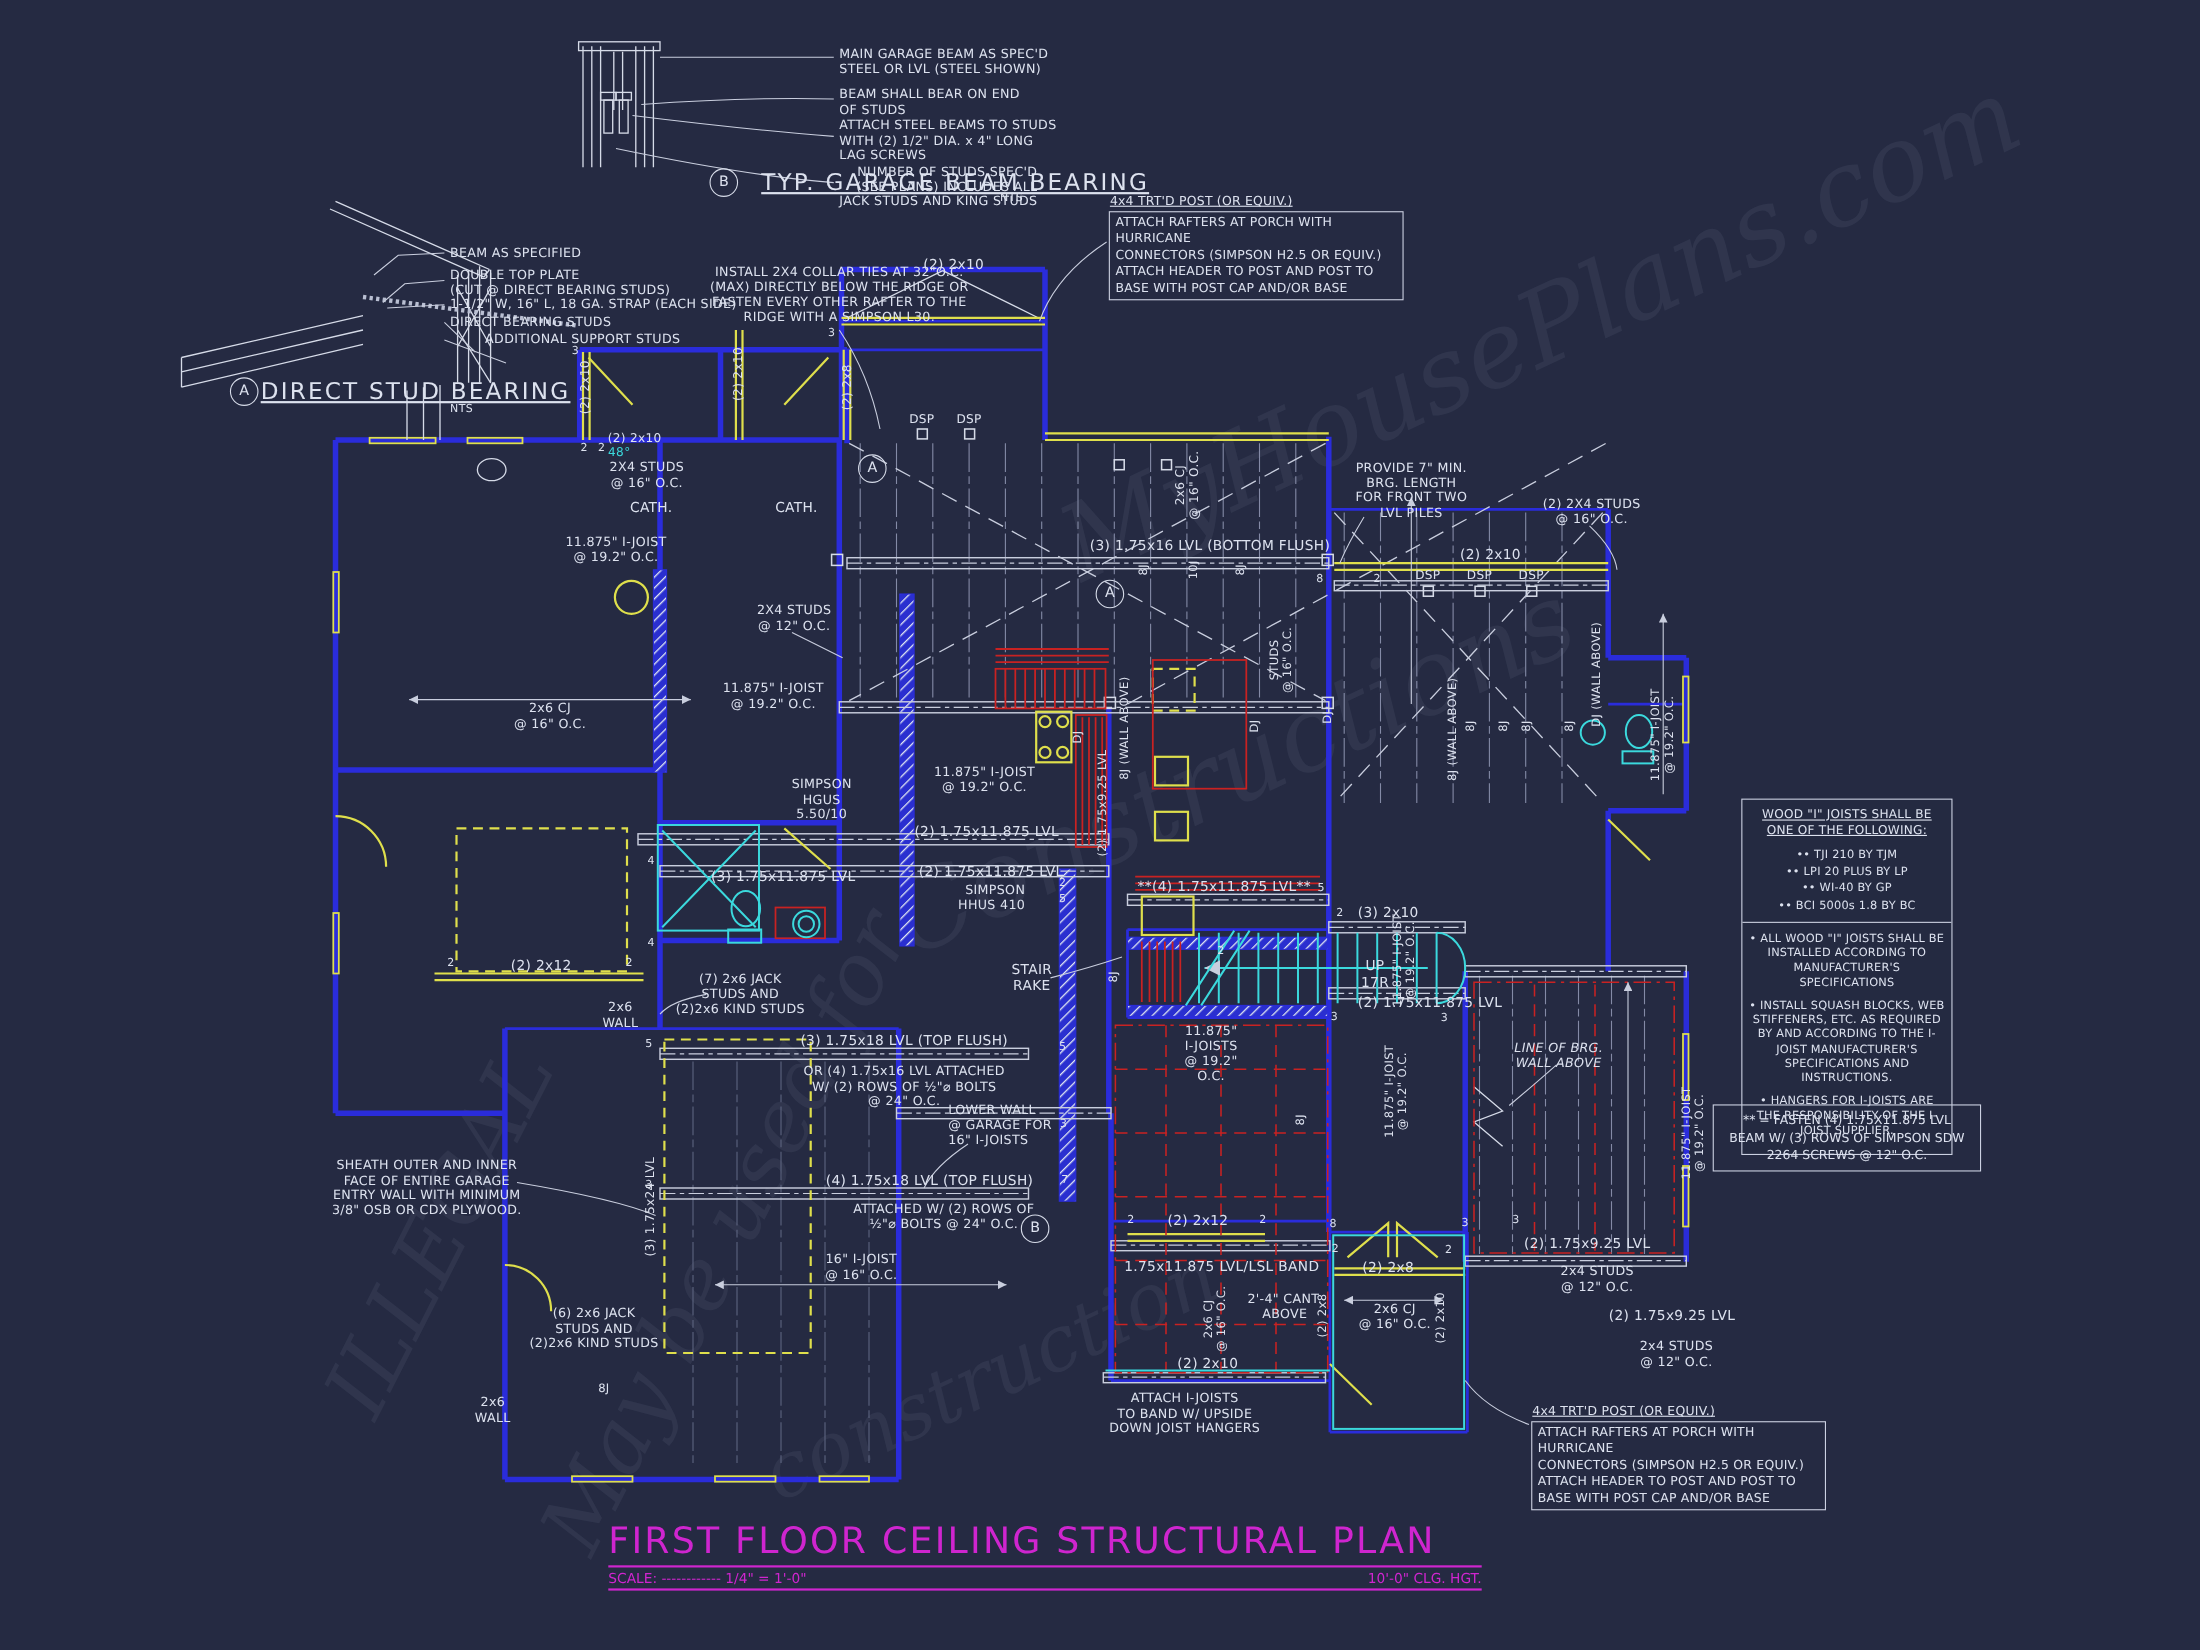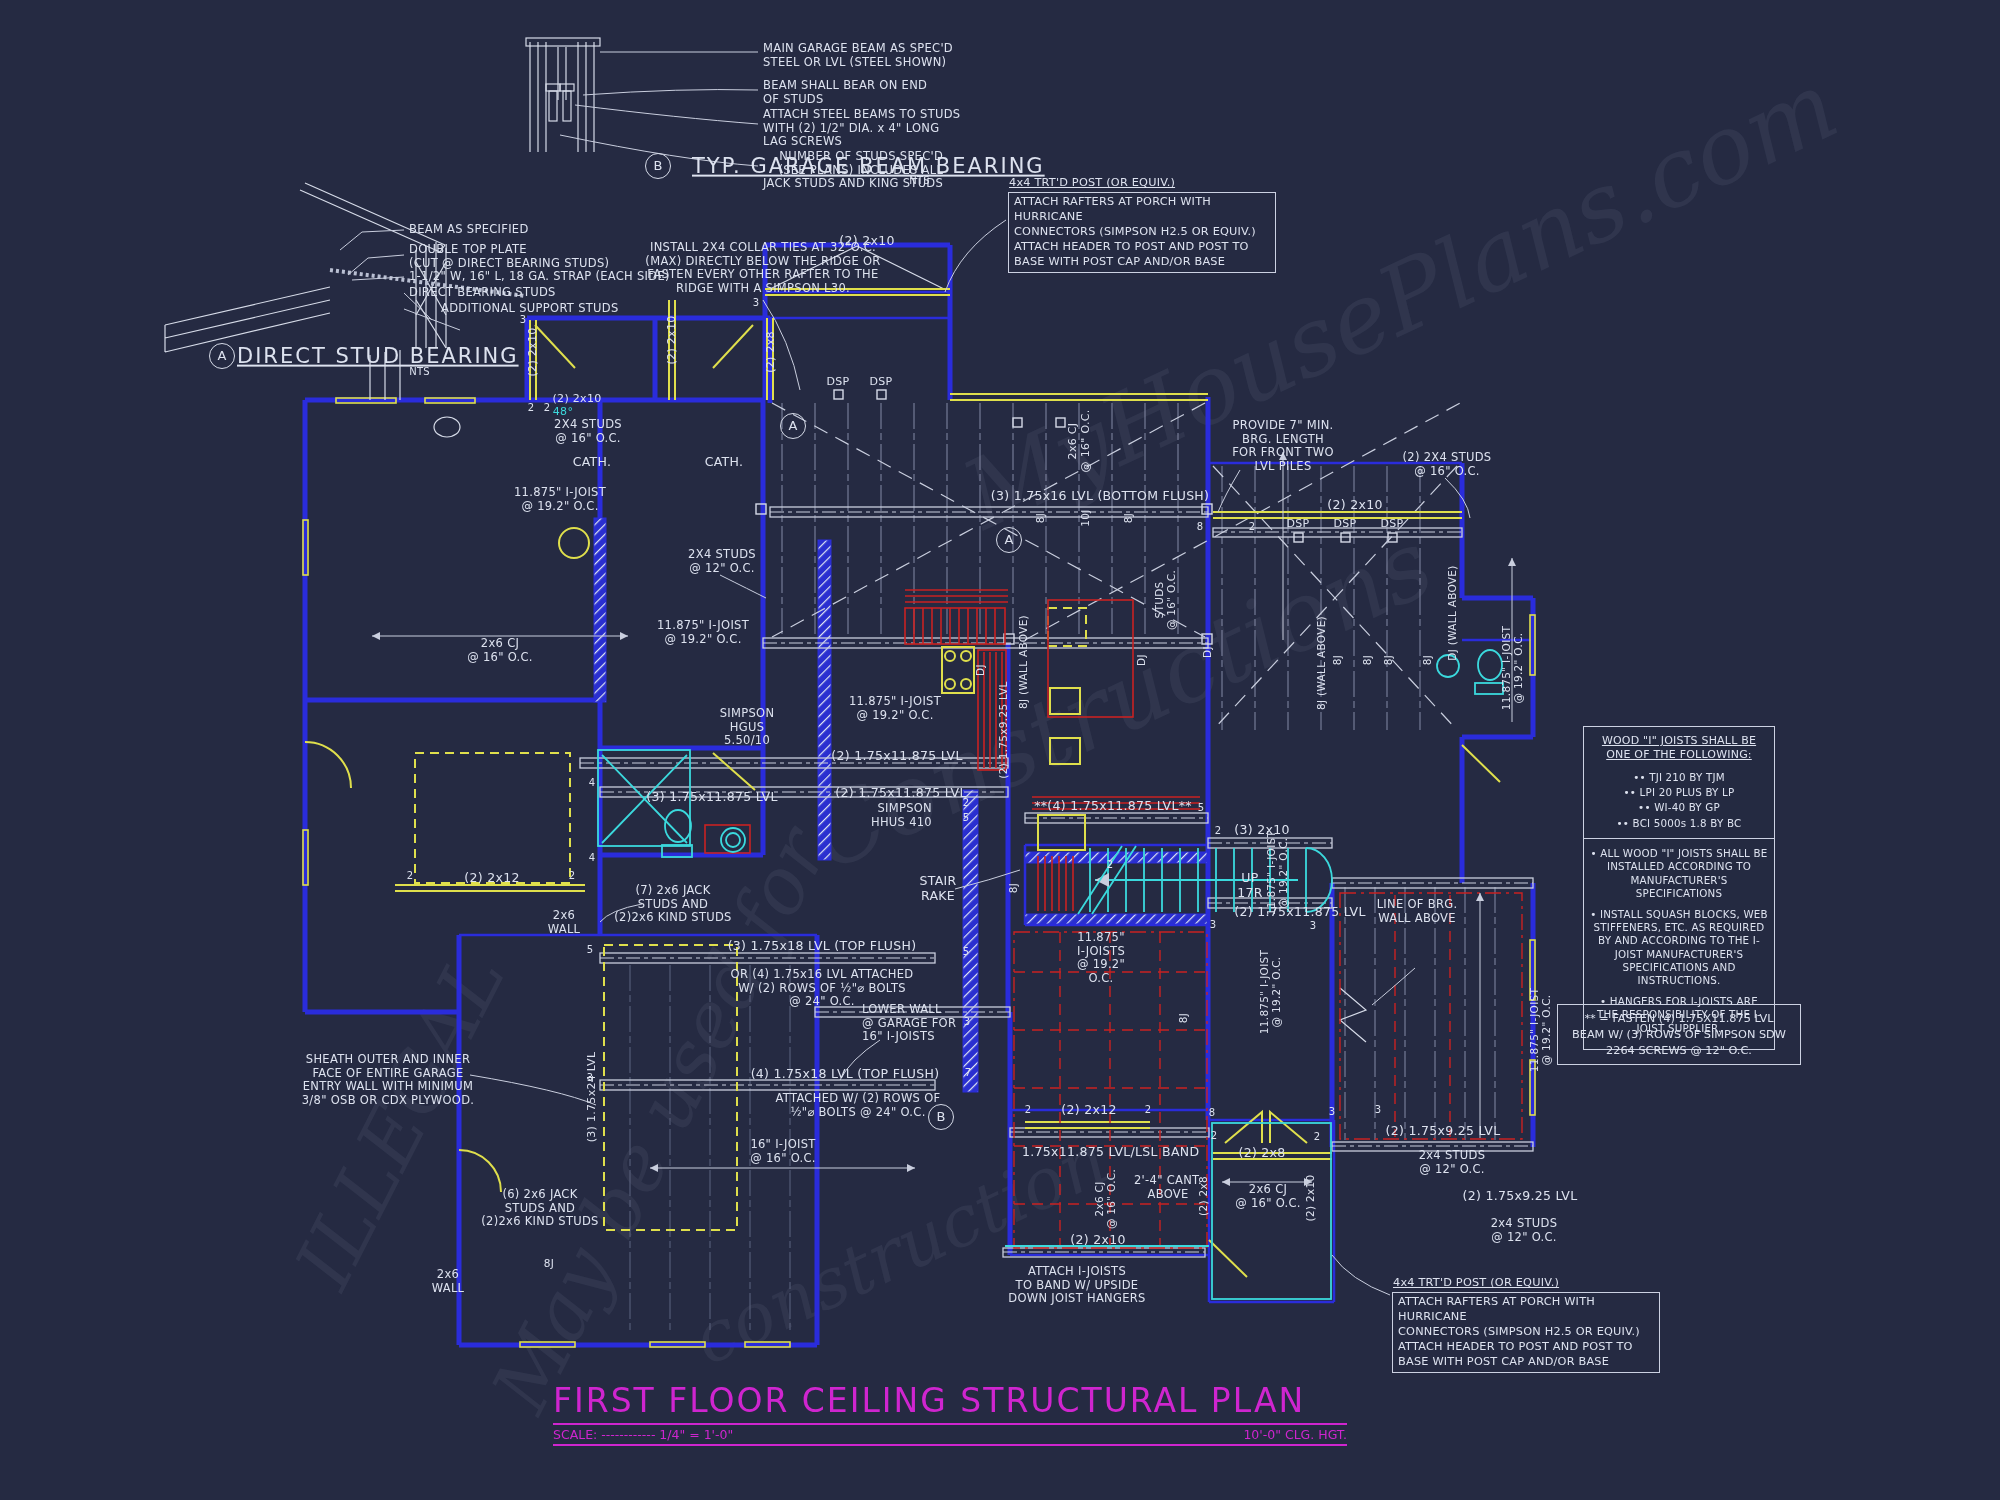--- a/index.html
+++ b/index.html
@@ -414,21 +414,21 @@
       <div class="ann" style="left: 1277px; top: 873px; font-size: 10.5px; transform: translate(-50%, -50%) rotate(-90deg);">11.875" I-JOIST
 @ 19.2" O.C.</div>
       <div class="ann" style="left: 1101px; top: 958px; font-size: 11.5px; transform: translate(-50%, -50%);">11.875"
 I-JOISTS
 @ 19.2"
 O.C.</div>
       <div class="ann" style="left: 1013px; top: 888px; font-size: 10.5px; transform: translate(-50%, -50%) rotate(-90deg);">8J</div>
       <div class="ann" style="left: 1183px; top: 1018px; font-size: 10.5px; transform: translate(-50%, -50%) rotate(-90deg);">8J</div>
       <div class="ann" style="left: 1270px; top: 992px; font-size: 10.5px; transform: translate(-50%, -50%) rotate(-90deg);">11.875" I-JOIST
 @ 19.2" O.C.</div>
-      <div class="ann" style="left: 1417px; top: 912px; font-size: 11.5px; transform: translate(-50%, -50%);">LINE OF BRG.
+      <div class="ann" style="left: 1417px; top: 960px; font-size: 11.5px; transform: translate(-50%, -50%); font-style: italic;">LINE OF BRG.
 WALL ABOVE</div>
       <div class="ann" style="left: 966px; top: 952px; font-size: 10px; transform: translate(-50%, -50%);">5</div>
       <div class="ann" style="left: 967px; top: 1022px; font-size: 10px; transform: translate(-50%, -50%);">3</div>
       <div class="ann" style="left: 968px; top: 1073px; font-size: 10px; transform: translate(-50%, -50%);">7</div>
       <div class="ann" style="left: 590px; top: 950px; font-size: 10px; transform: translate(-50%, -50%);">5</div>
       <div class="ann" style="left: 590px; top: 1078px; font-size: 10px; transform: translate(-50%, -50%);">3</div>
       <div class="ann" style="left: 592px; top: 783px; font-size: 10px; transform: translate(-50%, -50%);">4</div>
       <div class="ann" style="left: 592px; top: 858px; font-size: 10px; transform: translate(-50%, -50%);">4</div>
       <div class="ann" style="left: 410px; top: 876px; font-size: 10px; transform: translate(-50%, -50%);">2</div>
       <div class="ann" style="left: 572px; top: 876px; font-size: 10px; transform: translate(-50%, -50%);">2</div>

